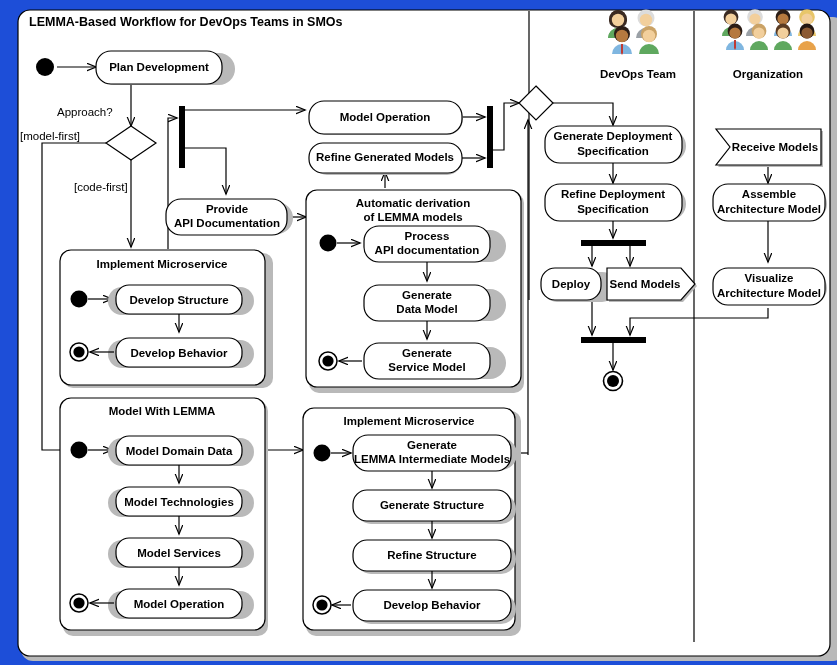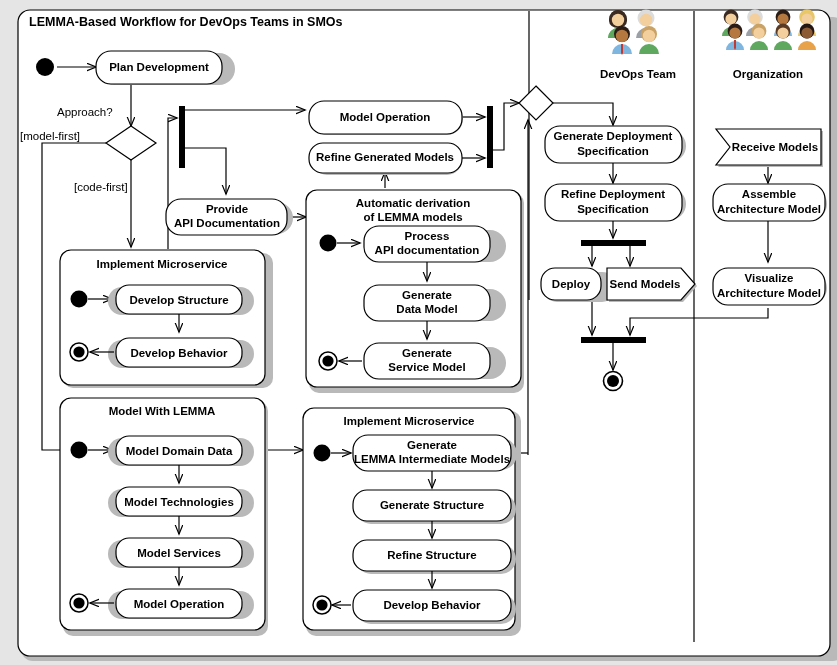--- a/index.html
+++ b/index.html
@@ -4,21 +4,21 @@
 <style>
   html, body {
     margin: 0;
     padding: 0;
     background: #ffffff;
   }
   #stage {
     position: relative;
     width: 837px;
     height: 665px;
-    background: #e5e5e5;
+    background: #1d4ed8;
     font-family: "Liberation Sans", sans-serif;
     overflow: hidden;
   }
   svg { display: block; }
   .nd-text {
     font-family: "Liberation Sans", sans-serif;
     font-weight: bold;
     font-size: 11.5px;
     fill: #000000;
     text-anchor: middle;

